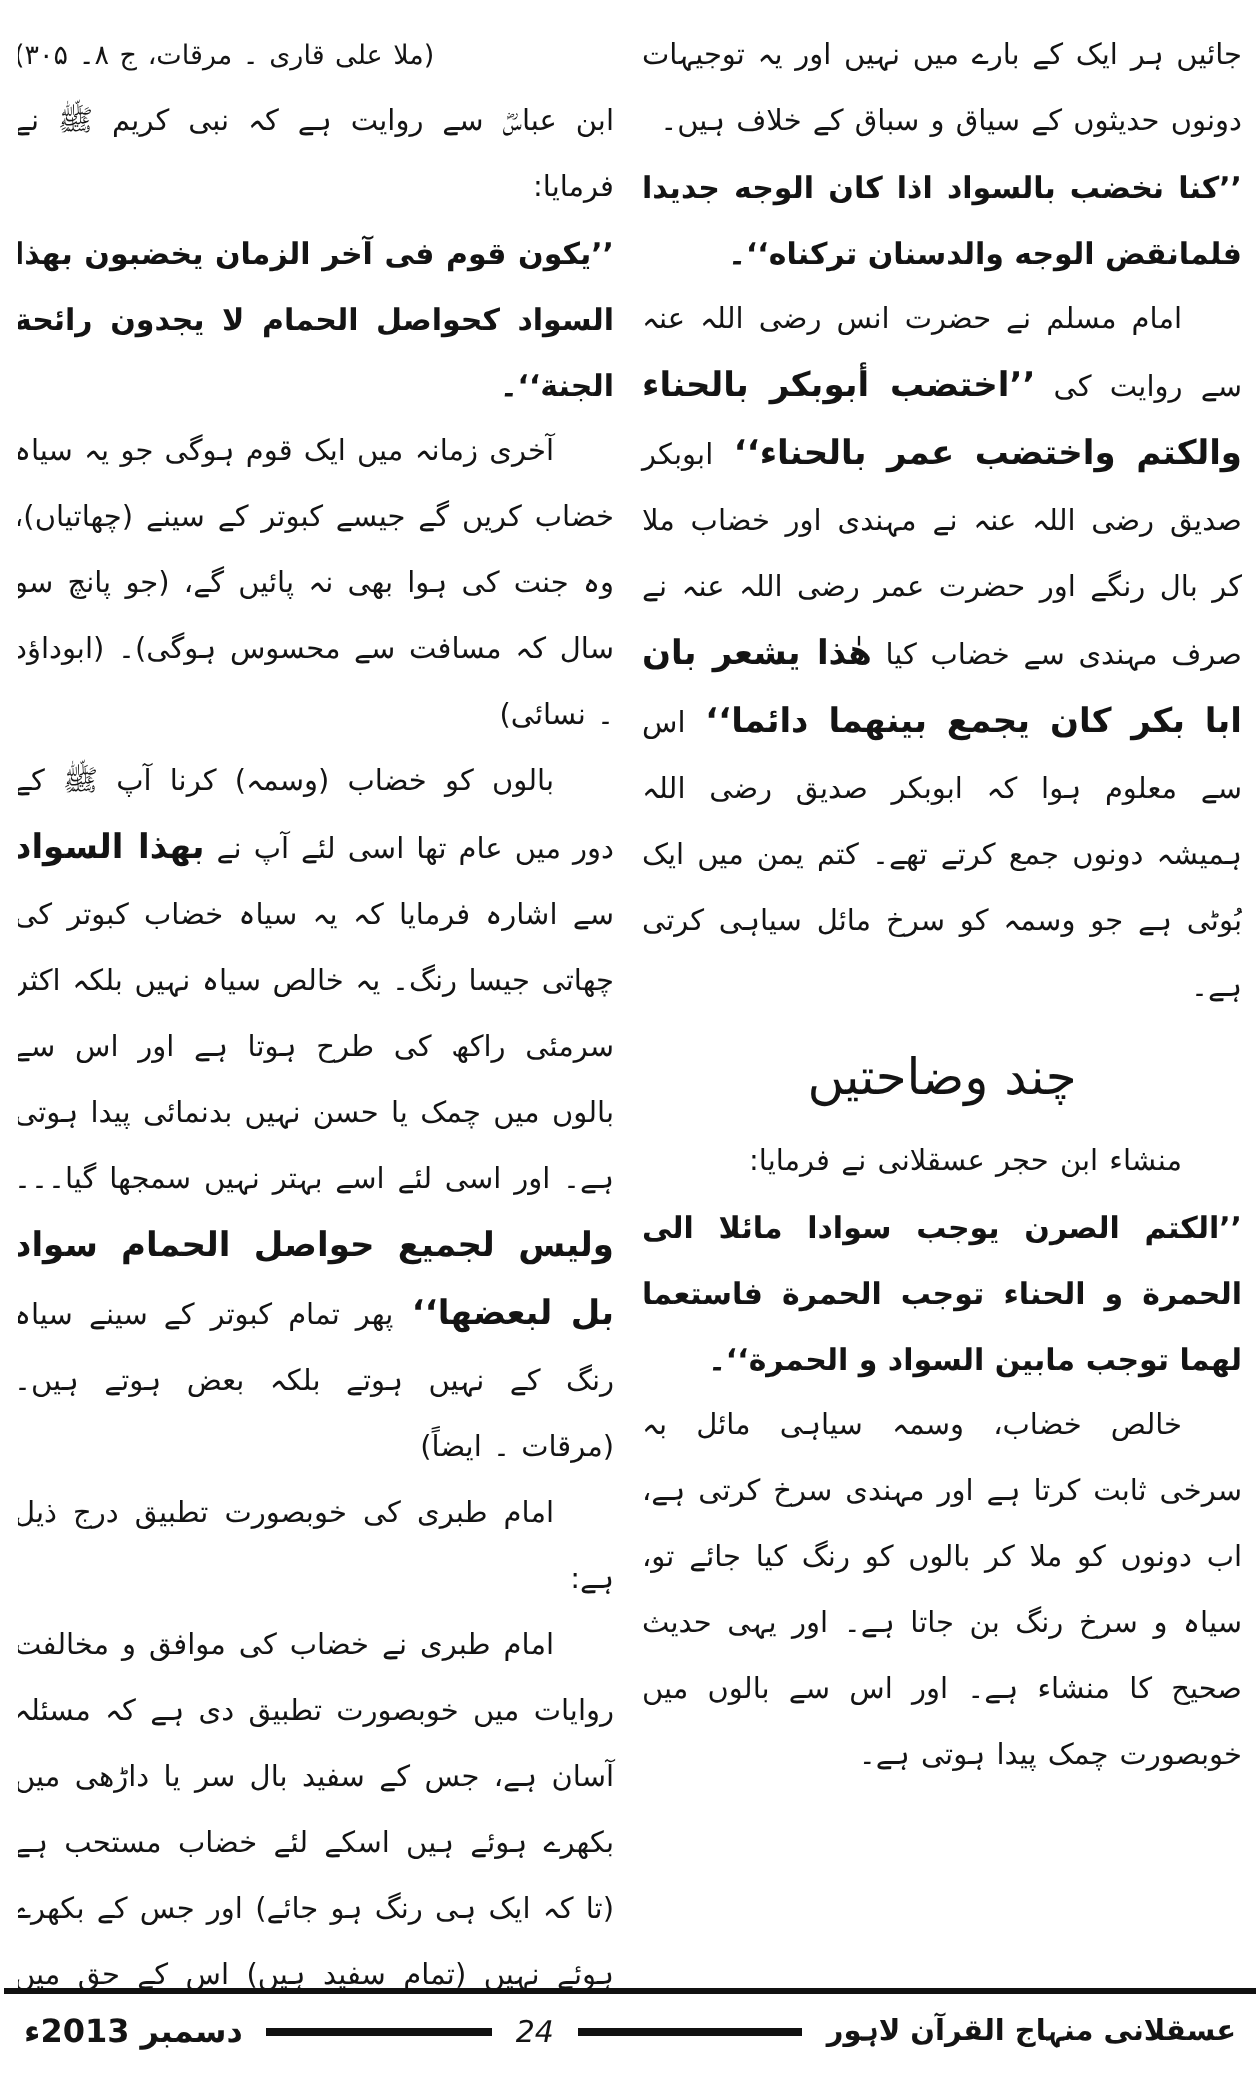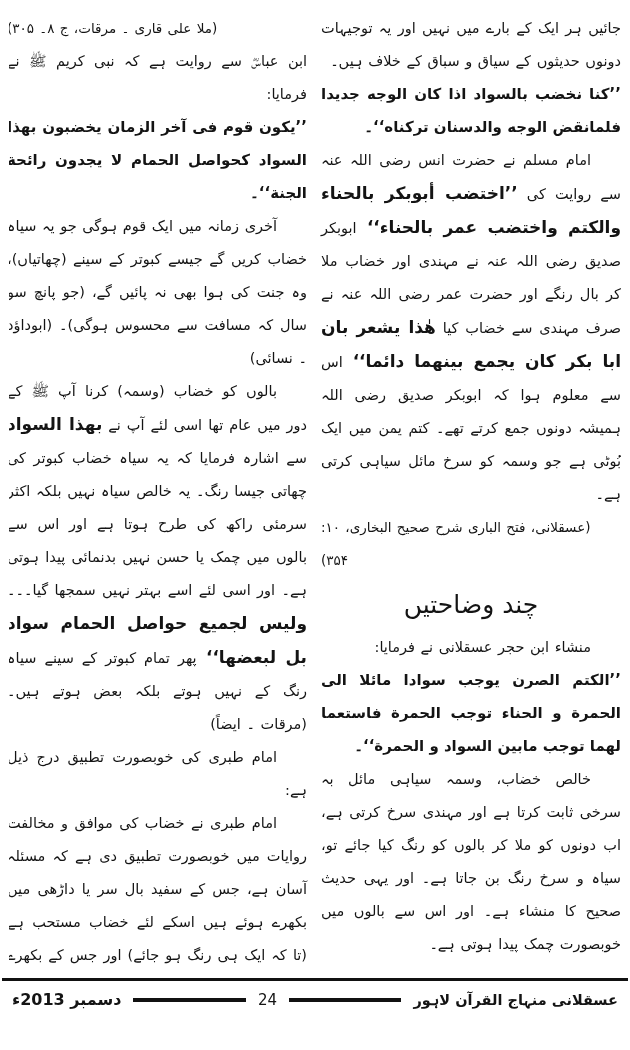--- a/index.html
+++ b/index.html
@@ -51,21 +51,21 @@
   }
   .heading{
     font-size:25px;
     line-height:40px;
     text-align:center;
     font-weight:400;
     margin:8px 0 6px 0;
   }
   .footer{
     position:absolute;
-    left:0;right:0;bottom:16px;
+    left:0;right:0;bottom:0;
     height:56px;
     background:#fff;
   }
   .footer-rule{
     height:3px;
     background:#111;
     margin:0 2px;
   }
   .footer-row{
     direction:ltr;
@@ -80,39 +80,39 @@
   }
   .fline{
     height:4px;
     background:#111;
     flex:1;
     margin:0 12px;
   }
   .pageno{
     font-size:15px;
     white-space:nowrap;
+    font-style:italic;
   }
   .mag{
     font-weight:700;
     font-size:14.5px;
     white-space:nowrap;
   }
 </style>
 </head>
 <body>
 
 <div class="page">
 
   <div class="columns" dir="rtl">
 
     <div class="col">
       <p class="u">جائیں ہر ایک کے بارے میں نہیں اور یہ توجیہات دونوں حدیثوں کے سیاق و سباق کے خلاف ہیں۔</p>
       <p class="a-block">’’کنا نخضب بالسواد اذا کان الوجه جدیدا فلمانقض الوجه والدسنان ترکناه‘‘۔</p>
       <p class="u ind"><span class="u">امام مسلم نے حضرت انس رضی اللہ عنہ سے روایت کی </span><span class="a">’’اختضب أبوبکر بالحناء والکتم واختضب عمر بالحناء‘‘ </span><span class="u">ابوبکر صدیق رضی اللہ عنہ نے مہندی اور خضاب ملا کر بال رنگے اور حضرت عمر رضی اللہ عنہ نے صرف مہندی سے خضاب کیا </span><span class="a">هٰذا یشعر بان ابا بکر کان یجمع بینهما دائما‘‘ </span><span class="u">اس سے معلوم ہوا کہ ابوبکر صدیق رضی اللہ ہمیشہ دونوں جمع کرتے تھے۔ کتم یمن میں ایک بُوٹی ہے جو وسمہ کو سرخ مائل سیاہی کرتی ہے۔</span></p>
-      <p class="ref">(عسقلانی، فتح الباری شرح صحیح البخاری، ۱۰: ۳۵۴)</p>
       <h2 class="heading">چند وضاحتیں</h2>
       <p class="u ind">منشاء ابن حجر عسقلانی نے فرمایا:</p>
       <p class="a-block">’’الکتم الصرن یوجب سوادا مائلا الی الحمرة و الحناء توجب الحمرة فاستعما لهما توجب مابین السواد و الحمرة‘‘۔</p>
       <p class="u ind">خالص خضاب، وسمہ سیاہی مائل بہ سرخی ثابت کرتا ہے اور مہندی سرخ کرتی ہے، اب دونوں کو ملا کر بالوں کو رنگ کیا جائے تو، سیاہ و سرخ رنگ بن جاتا ہے۔ اور یہی حدیث صحیح کا منشاء ہے۔ اور اس سے بالوں میں خوبصورت چمک پیدا ہوتی ہے۔</p>
     </div>
 
     <div class="col">
       <p class="ref">(ملا علی قاری ۔ مرقات، ج ۸۔ ۳۰۵)</p>
       <p class="u">ابن عباسؓ سے روایت ہے کہ نبی کریم ﷺ نے فرمایا:</p>
       <p class="a-block">’’یکون قوم فی آخر الزمان یخضبون بهذا السواد کحواصل الحمام لا یجدون رائحة الجنة‘‘۔</p>

